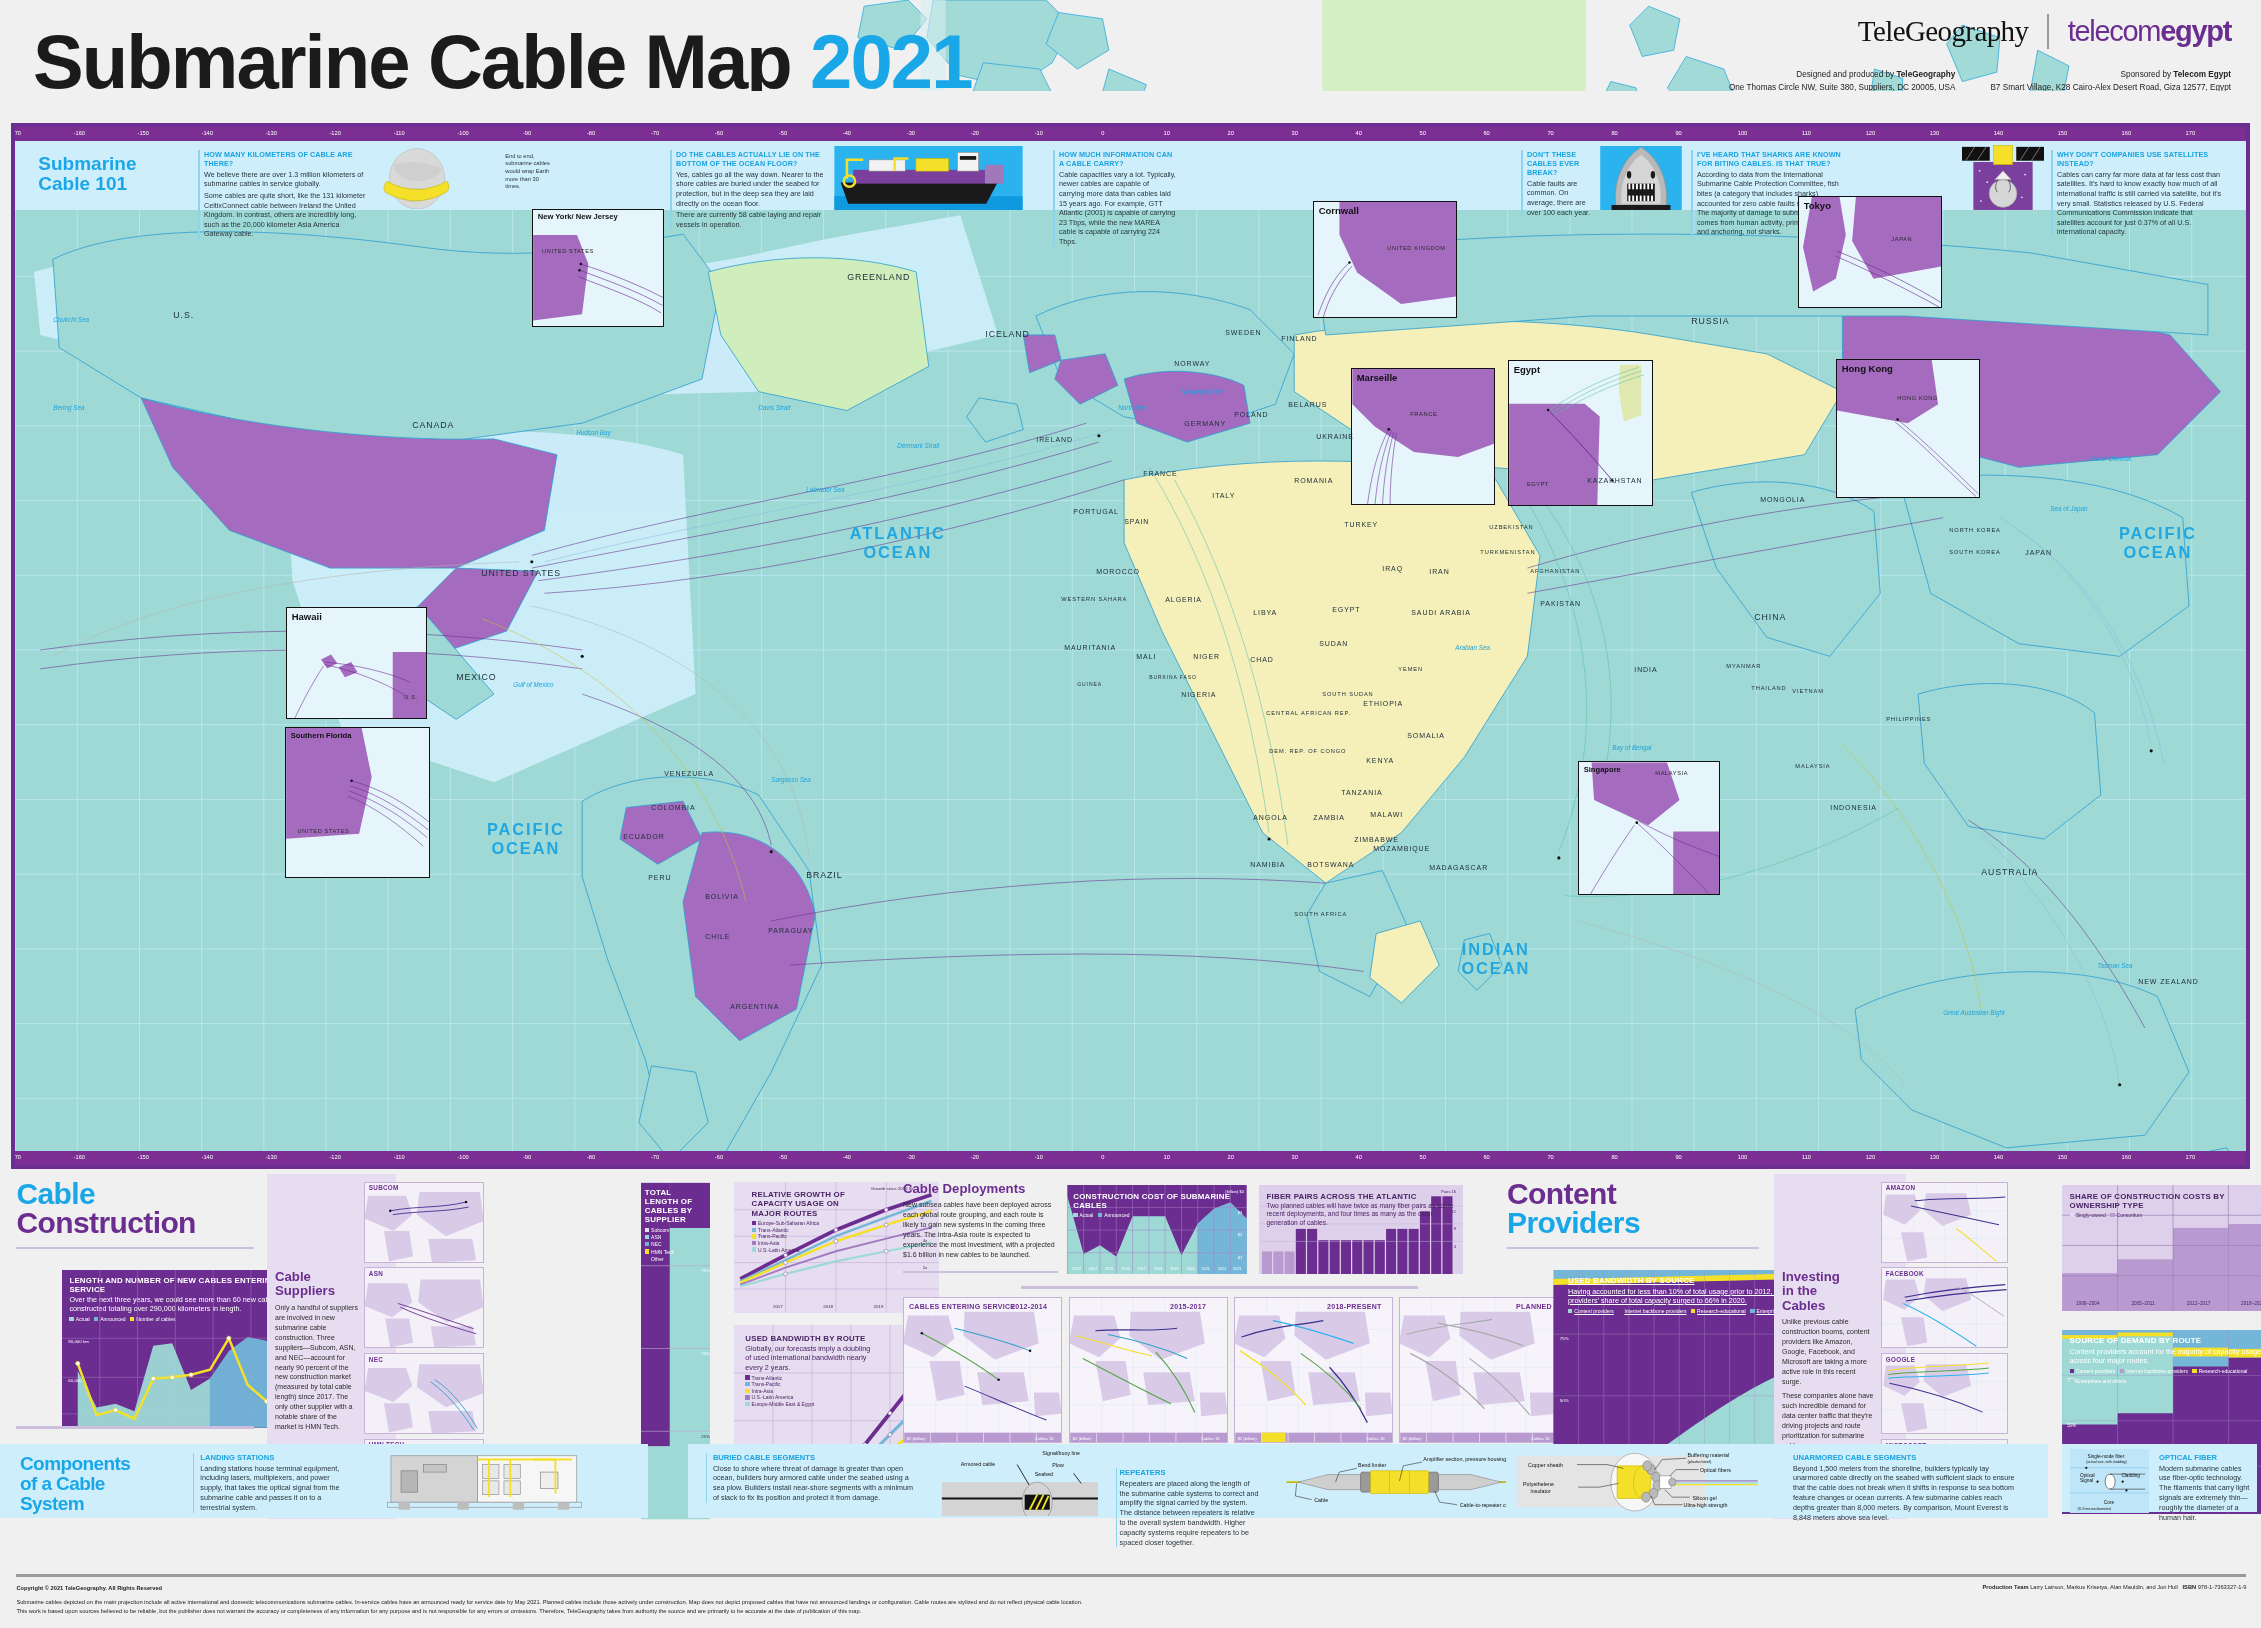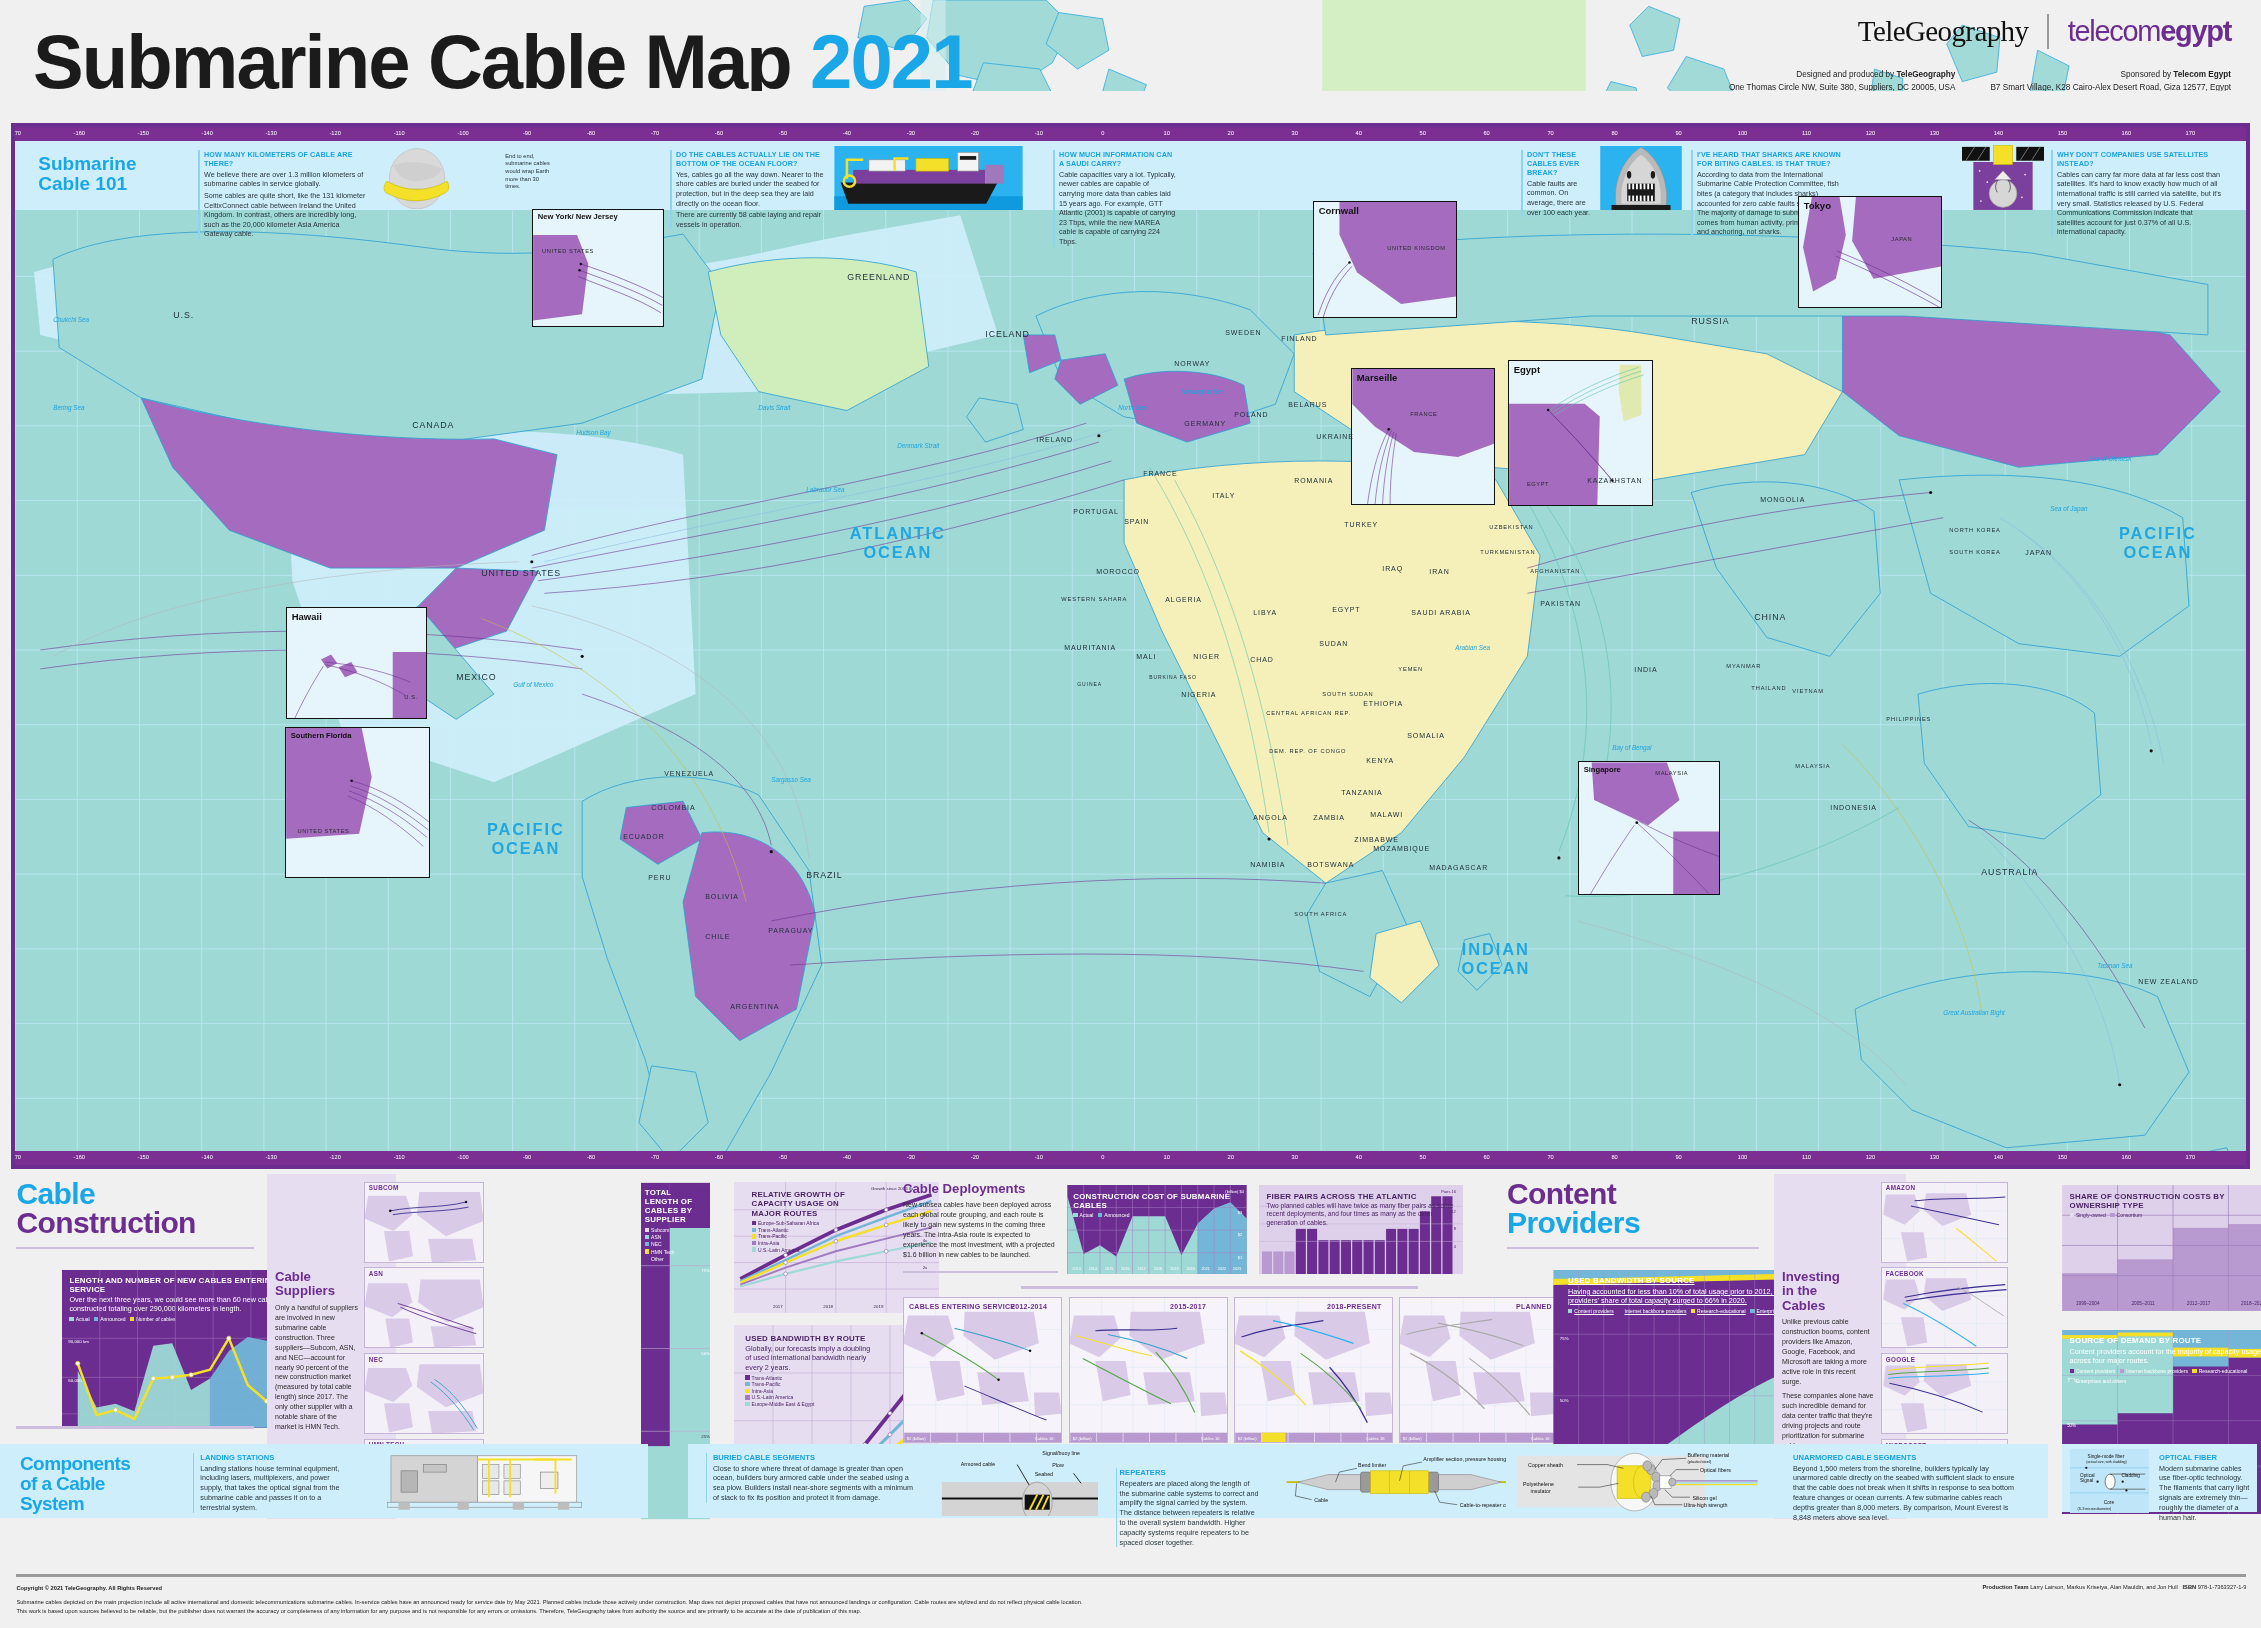--- a/index.html
+++ b/index.html
@@ -405,21 +405,21 @@
     <g stroke="#f4e028" stroke-width="4" fill="none">
       <path d="M20 52 v-30 h26"></path>
         <path d="M96 40 v-20 h22"></path>
       <circle cx="24" cy="56" r="9"></circle>
     </g>
   </svg>
 
   <div class="infocard" style="left:1038px; top:23px; width:123px;">
     <div class="rule"></div>
     <div class="body">
-      <div class="kicker">HOW MUCH INFORMATION CAN A SAUDI CARRY?</div>
+      <div class="kicker">HOW MUCH INFORMATION CAN A CABLE CARRY?</div>
       <p>Cable capacities vary a lot. Typically, newer cables are capable of carrying more data than cables laid 15 years ago. For example, GTT Atlantic (2001) is capable of carrying 23 Tbps, while the new MAREA cable is capable of carrying 224 Tbps.</p>
     </div>
   </div>
 
   <div class="infocard" style="left:1506px; top:23px; width:69px;">
     <div class="rule"></div>
     <div class="body">
       <div class="kicker">DON'T THESE CABLES EVER BREAK?</div>
       <p>Cable faults are common. On average, there are over 100 each year.</p>
     </div>
@@ -565,20 +565,33 @@
           <path d="M62 78 C94 110 130 150 164 190"></path>
           <path d="M66 82 C98 114 134 154 168 194"></path>
         </g>
       <circle cx="62" cy="78" r="2" fill="#111"></circle>
         <circle cx="164" cy="190" r="2" fill="#111"></circle>
     </svg>
     <div class="iname">Egypt</div>
     <div class="ccap" style="left:17.6px; top:120px;">EGYPT</div>
   </div>
 
+  <div class="inset" style="left:1821px; top:232px; width:144px; height:139px;">
+    <svg width="144" height="139" viewBox="0 0 228 220">
+        <rect width="228" height="220" fill="#e6f5fb"></rect>
+      <path d="M0 0 h150 l10 70 -48 30 -112 -20z" fill="#a46bbf"></path>
+      <g stroke="#6b2d8f" fill="none" stroke-width=".9">
+          <path d="M96 94 C140 130 180 170 224 212"></path>
+          <path d="M92 98 C136 134 176 176 220 216"></path>
+        </g>
+      <circle cx="96" cy="94" r="2" fill="#111"></circle>
+    </svg>
+    <div class="iname">Hong Kong</div>
+    <div class="ccap" style="left:60px; top:35px;">HONG KONG</div>
+  </div>
 
   <div class="inset" style="left:271px; top:480px; width:141px; height:112px;">
     <svg width="141" height="112" viewBox="0 0 224 178">
         <rect width="224" height="178" fill="#e6f5fb"></rect>
       <path d="M168 70 h56 v108 h-56z" fill="#a46bbf"></path>
       <g fill="#a46bbf">
           <path d="M54 82 l16 -8 10 14 -16 8z"></path>
           <path d="M82 94 l20 -8 10 16 -20 8z"></path>
         </g>
       <g stroke="#6b2d8f" fill="none" stroke-width=".9">

